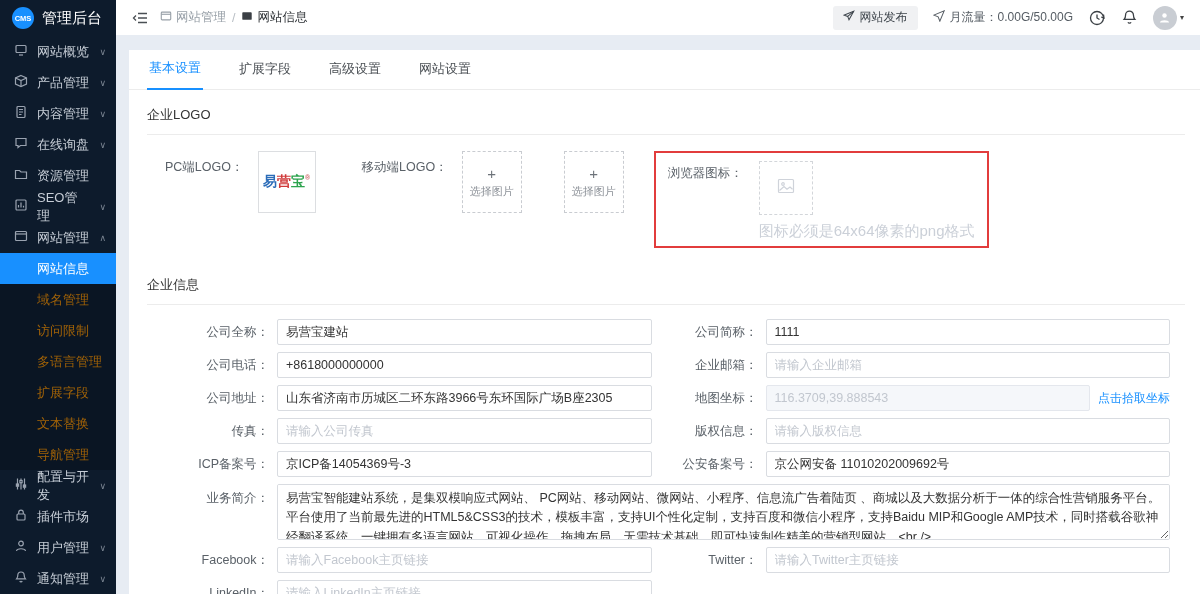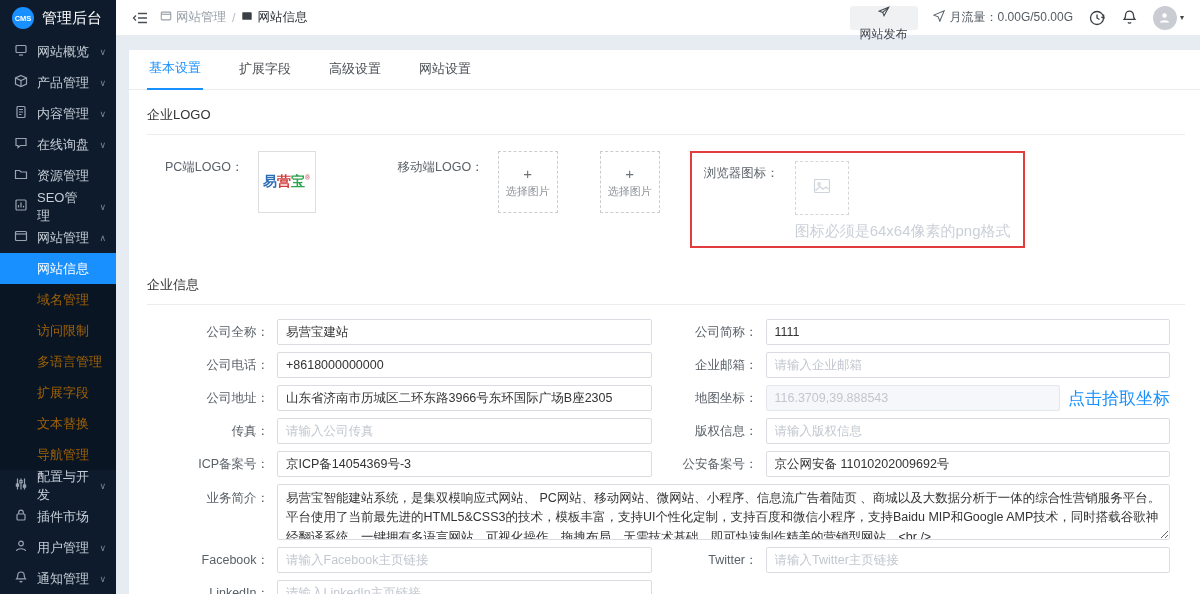--- a/index.html
+++ b/index.html
@@ -19,21 +19,21 @@
   .si.active { background:#1890ff; color:#fff; }
 
   
   .main { flex:1; min-width:0; display:flex; flex-direction:column; }
   .topbar { height:35px; flex-shrink:0; background:#fff; display:flex; align-items:center; gap:12px; padding:0 16px; }
   .crumb { display:flex; align-items:center; gap:6px; font-size:12.5px; }
   .crumb .dim { color:#98a0a8; display:flex; align-items:center; gap:4px; }
   .crumb .cur { color:#2b2f33; display:flex; align-items:center; gap:4px; }
   .crumb .sep { color:#b8bec4; }
   .top-right { margin-left:auto; display:flex; align-items:center; gap:15px; }
-  .pub-btn { background:#f0f1f3; border:none; border-radius:3px; height:24px; padding:0 10px; display:flex; align-items:center; gap:5px; font-size:12px; color:#3e454c; cursor:pointer; font-family:inherit;flex-direction:column; }
+  .pub-btn { background:#f0f1f3; border:none; border-radius:3px; height:24px; padding:0 10px; display:flex; align-items:center; gap:5px; font-size:12px; color:#3e454c; cursor:pointer; font-family:inherit; }
   .traffic { display:flex; align-items:center; gap:5px; font-size:12px; color:#555c63; }
   .icon-btn { background:none; border:none; cursor:pointer; display:flex; align-items:center; padding:0; }
   .avatar-wrap { display:flex; align-items:center; gap:3px; cursor:pointer; }
   .avatar { width:24px; height:24px; border-radius:50%; background:#c9cdd3; display:flex; align-items:center; justify-content:center; }
   .caret { font-size:8px; color:#444; }
 
   
   .content { flex:1; min-height:0; padding:15px 0 0 13px; }
   .card { background:#fff; height:100%; overflow:hidden; }
   .tabs { display:flex; gap:34px; height:40px; align-items:flex-end; padding-left:18px; border-bottom:1px solid #ececec; }
@@ -43,38 +43,38 @@
   .section-title { margin:16px 15px 0 18px; padding-bottom:10px; border-bottom:1px solid #ececec; font-size:13px; color:#333; }
 
   .logo-row { display:flex; align-items:flex-start; padding:16px 0 12px 36px; }
   .lgroup { display:flex; gap:14px; }
   .llabel { font-size:12.5px; color:#5a6168; padding-top:8px; white-space:nowrap; }
   .pc-box { width:58px; height:62px; border:1px solid #dcdee1; display:flex; align-items:center; justify-content:center; background:#fff; }
   .brand { font-size:14px; font-weight:bold; white-space:nowrap; position:relative; }
   .brand sup { font-size:7px; color:#c66; }
   .upload-box { width:60px; height:62px; border:1px dashed #c9ccd1; display:flex; flex-direction:column; align-items:center; justify-content:center; gap:3px; color:#8b9097; font-size:11px; cursor:pointer; background:#fff; }
   .plus { font-size:15px; color:#6d737a; line-height:1; }
-  .gap1 { margin-right:46px; } .gap2 { margin-right:42px;margin-left:36px; } .gap3 { margin-right:30px; }
+  .gap1 { margin-right:46px; } .gap2 { margin-right:42px; } .gap3 { margin-right:30px; }
   .fav-wrap { border:2px solid #e23c3c; padding:8px 12px 5px 12px; display:flex; gap:16px; }
   .fav-col { display:flex; flex-direction:column; }
   .fav-box { width:54px; height:54px; border:1px dashed #d3d6da; display:flex; align-items:center; justify-content:center; cursor:pointer; }
   .fav-hint { font-size:15px; color:#cbd0d8; margin-top:7px; white-space:nowrap; }
 
   .form { padding:14px 30px 0 18px; display:grid; grid-template-columns:1fr 1fr; column-gap:14px; row-gap:7px; font-size:12.5px; }
   .f { display:flex; align-items:center; min-width:0; }
   .f > label { flex-shrink:0; text-align:right; color:#5a6168; padding-right:8px; white-space:nowrap; }
   .f.l > label { width:130px; }
   .f.r > label { width:100px; }
   .f input { flex:1; min-width:0; height:26px; border:1px solid #d9dce1; border-radius:2px; padding:0 8px; font-size:12.5px; color:#333; outline:none; font-family:inherit; background:#fff; }
   .f input::placeholder, .f textarea::placeholder { color:#c2c7cf; }
   .f input:disabled { background:#f5f7fa; border-color:#e4e7ed; color:#c2c7cf; }
   .f.full { grid-column:1 / -1; align-items:flex-start; }
   .f.full > label { padding-top:6px; }
   .f textarea { flex:1; min-width:0; height:56px; border:1px solid #d9dce1; border-radius:2px; padding:4px 8px; font-size:12.5px; line-height:1.55; color:#333; outline:none; font-family:inherit; resize:both; }
-  .map-link { margin-left:8px; color:#1890ff; text-decoration:none; white-space:nowrap; font-size:17px; }
+  .map-link { margin-left:8px; color:#1890ff; text-decoration:none; white-space:nowrap; font-size:12px; }
 </style>
 </head>
 <body>
 
 <div class="sidebar">
   <div class="side-head">
     <span class="badge">CMS</span>
     <span>管理后台</span>
   </div>
 

